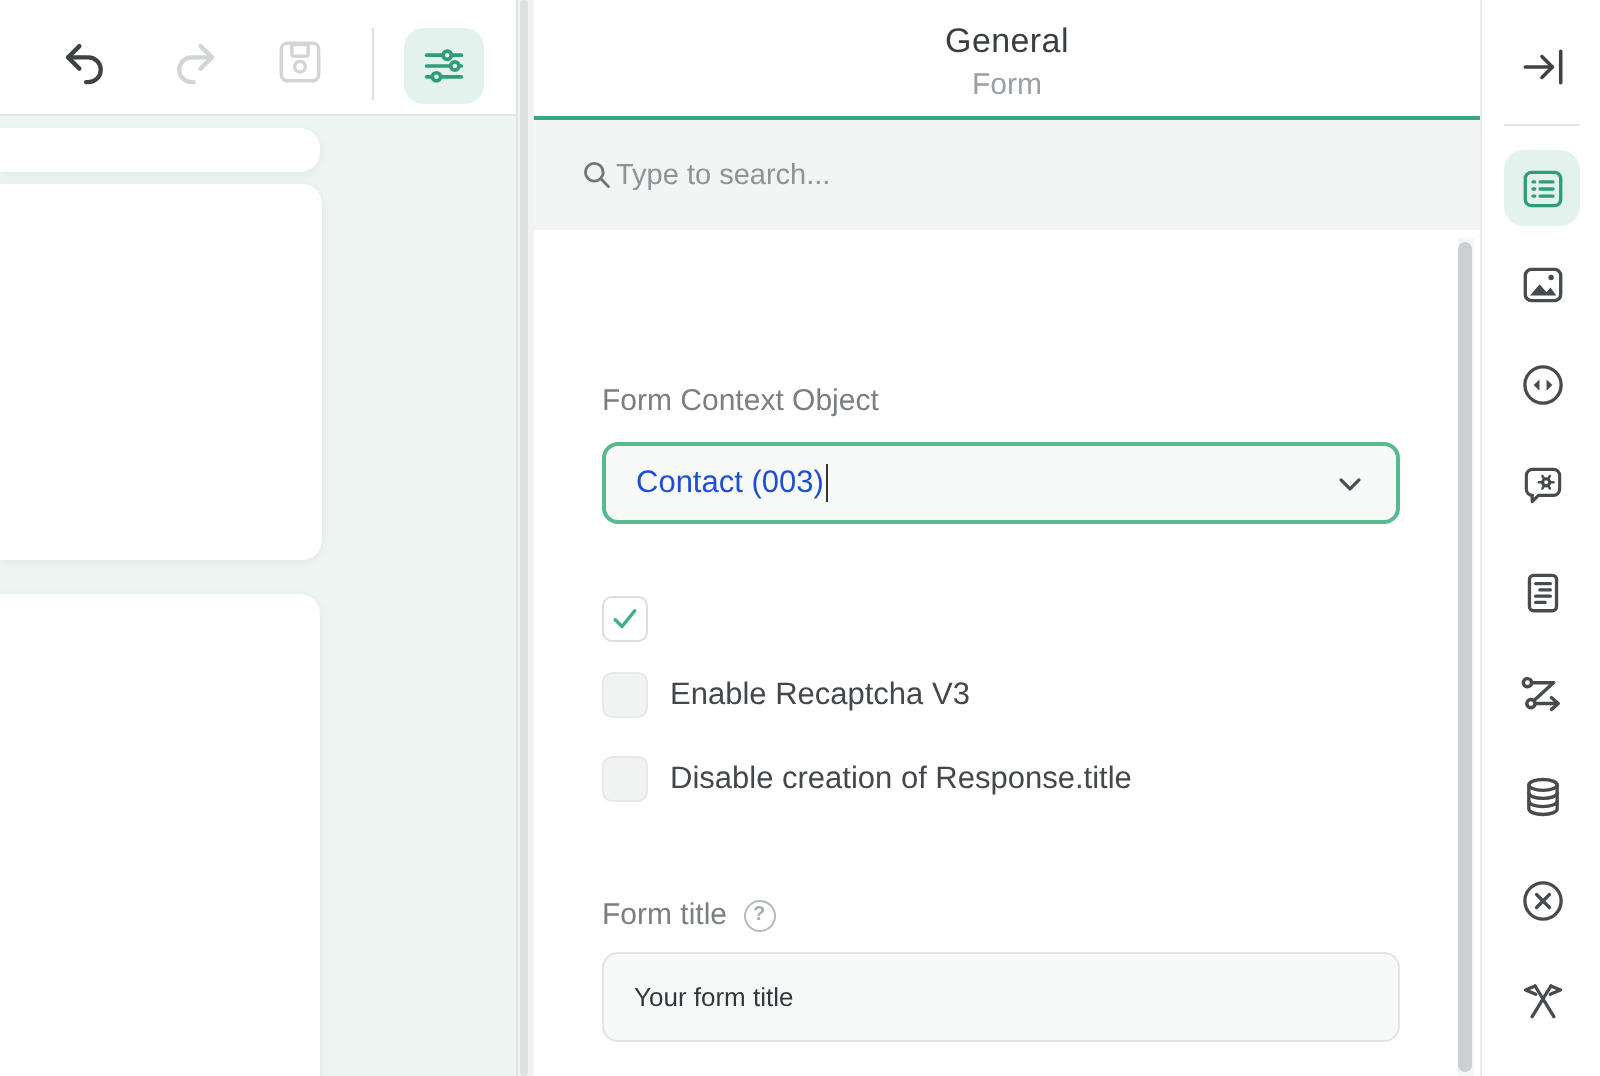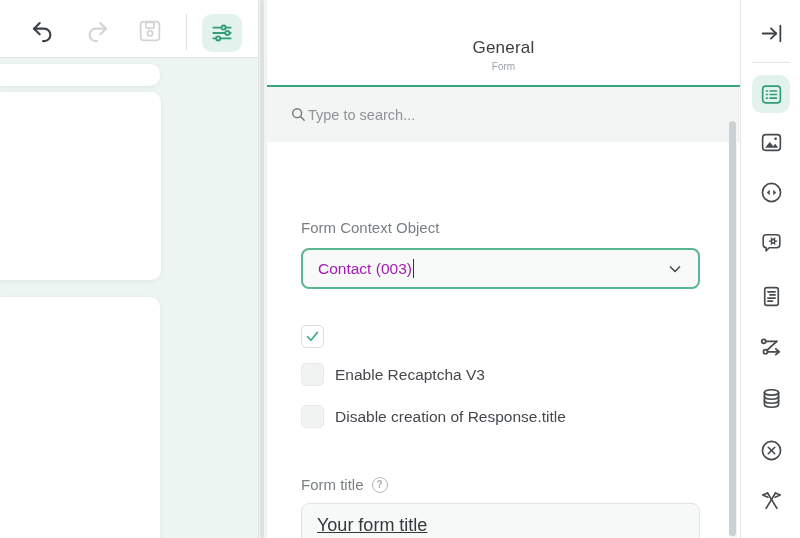--- a/index.html
+++ b/index.html
@@ -23,48 +23,48 @@
   .canvas-card{position:absolute;left:0;background:#fff;border-radius:0 10px 10px 0;box-shadow:0 1px 4px rgba(40,60,55,.08);}
   .card1{top:6px;height:22px;width:160px;}
   .card2{top:34px;height:188px;width:161px;}
   .card3{top:239px;height:260px;width:160px;}
 
   .canvas-scrollbar{position:absolute;left:258px;top:0;width:8px;height:538px;background:#f1f3f2;border-left:1px solid #dfe3e1;border-right:1px solid #e6e9e7;}
   .canvas-scrollbar .thumb{position:absolute;left:1px;top:0;width:4px;height:100%;background:#dde1df;border-radius:3px;}
 
   
   .panel{position:absolute;left:267px;top:0;width:473px;height:538px;background:#fff;}
-  .panel-header{height:60px;border-bottom:2px solid #3aa584;text-align:center;box-sizing:border-box;padding-top:11px;margin-top:27px;}
+  .panel-header{height:60px;border-bottom:2px solid #3aa584;text-align:center;box-sizing:border-box;padding-top:11px;}
   .panel-title{font-size:17px;font-weight:500;color:#3a3e41;letter-spacing:.2px;}
-  .panel-subtitle{font-size:10px;color:#9aa0a3;margin-top:3px;}
+  .panel-subtitle{font-size:15px;color:#9aa0a3;margin-top:3px;}
 
   .search-bar{height:55px;background:#f3f4f4;display:flex;align-items:center;padding-left:22px;cursor:text;}
   .search-placeholder{font-size:14.5px;color:#8e9396;}
 
   .panel-body{position:relative;box-sizing:border-box;padding:29px 40px 10px 34px;height:421px;overflow:hidden;}
   .field-label{font-size:15px;color:#7a7f83;line-height:18px;display:flex;align-items:center;gap:8px;margin-top:48px;}
 
   .select-box{margin-top:11px;height:41px;box-sizing:border-box;border:2px solid #58b88f;border-radius:8px;background:#f8f9f9;display:flex;align-items:center;padding:0 14px 0 15px;cursor:pointer;}
-  .select-value{font-size:15.5px;color:#a21caf;}
+  .select-value{font-size:15.5px;color:#1d4ed8;}
   .text-caret{display:inline-block;width:1.5px;height:19px;background:#2f3336;margin-left:1px;vertical-align:-4px;}
   .select-box .chev{margin-left:auto;display:flex;}
 
   .checks{margin-top:36px;}
   .check-row{display:flex;align-items:center;gap:11px;margin-bottom:15px;cursor:pointer;}
   .check-row.mt{margin-top:19px;}
   .checkbox{width:23px;height:23px;box-sizing:border-box;border-radius:5px;background:#f1f2f2;border:1px solid #e7e9e9;display:flex;align-items:center;justify-content:center;flex:0 0 auto;}
   .check-row.checked .checkbox{background:#fff;border-color:#dcdedd;}
   .checkbox svg{display:none;}
   .check-row.checked .checkbox svg{display:block;}
   .check-label{font-size:15.5px;color:#44484c;}
 
   .form-title-block{margin-top:13px;}
   .help-badge{width:16px;height:16px;box-sizing:border-box;border:1.3px solid #b6babc;border-radius:50%;display:inline-flex;align-items:center;justify-content:center;font-size:10px;color:#a8acae;font-weight:700;}
   .text-input{margin-top:9px;height:45px;box-sizing:border-box;border:1px solid #e1e4e4;border-radius:8px;background:#f7f8f8;display:flex;align-items:center;padding:0 15px;cursor:text;}
-  .input-value{font-size:18px;color:#34383b;text-decoration:underline;}
+  .input-value{font-size:13px;color:#34383b;}
 
   .panel-scroll-track{position:absolute;right:3px;top:119px;width:8px;height:419px;background:#f4f5f5;}
   .panel-scroll-thumb{position:absolute;left:0;top:2px;width:7px;height:415px;background:#cbd0d2;border-radius:4px;}
 
   
   .sidebar{position:absolute;left:740px;top:0;width:60px;height:538px;background:#fff;border-left:1px solid #e8eaea;box-sizing:border-box;}
   .side-btn{position:absolute;left:12px;width:36px;height:36px;border:none;background:transparent;padding:0;display:flex;align-items:center;justify-content:center;cursor:pointer;}
   .side-btn.active{left:11px;width:38px;height:38px;border-radius:10px;background:#e3f2ec;}
   .side-divider{position:absolute;left:11px;top:62px;width:38px;height:1px;background:#e4e6e6;}
 

